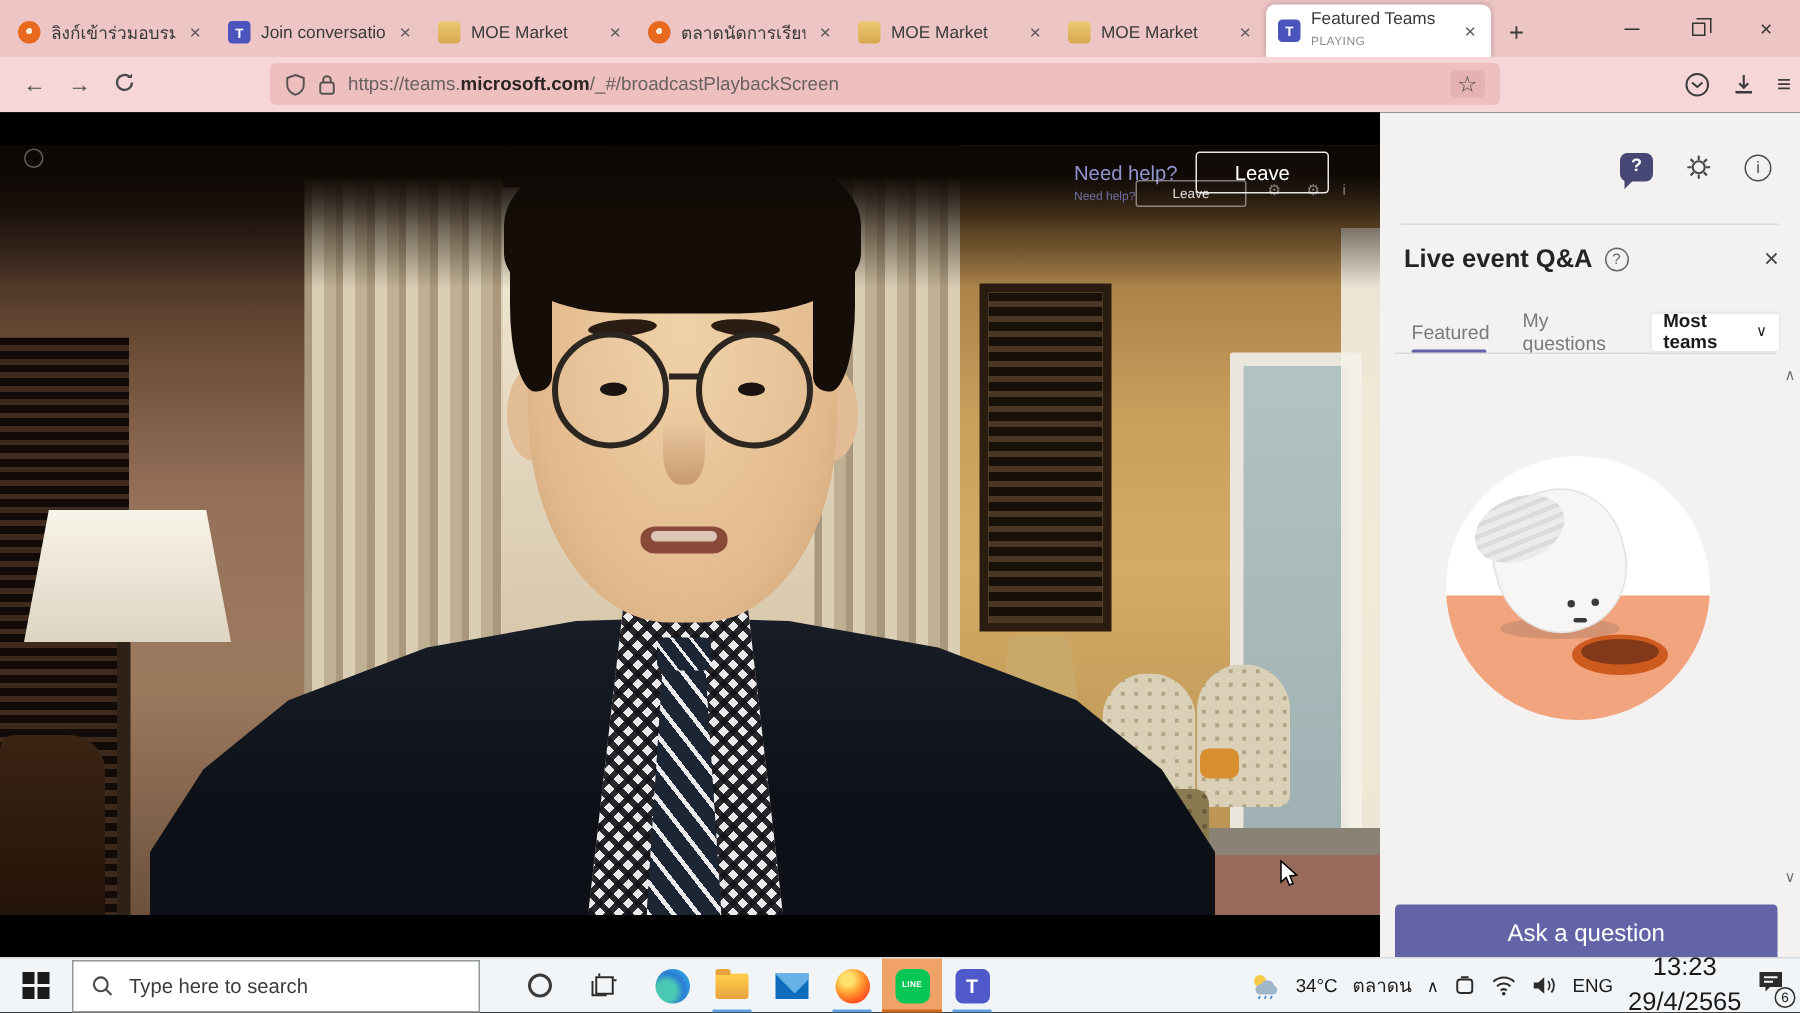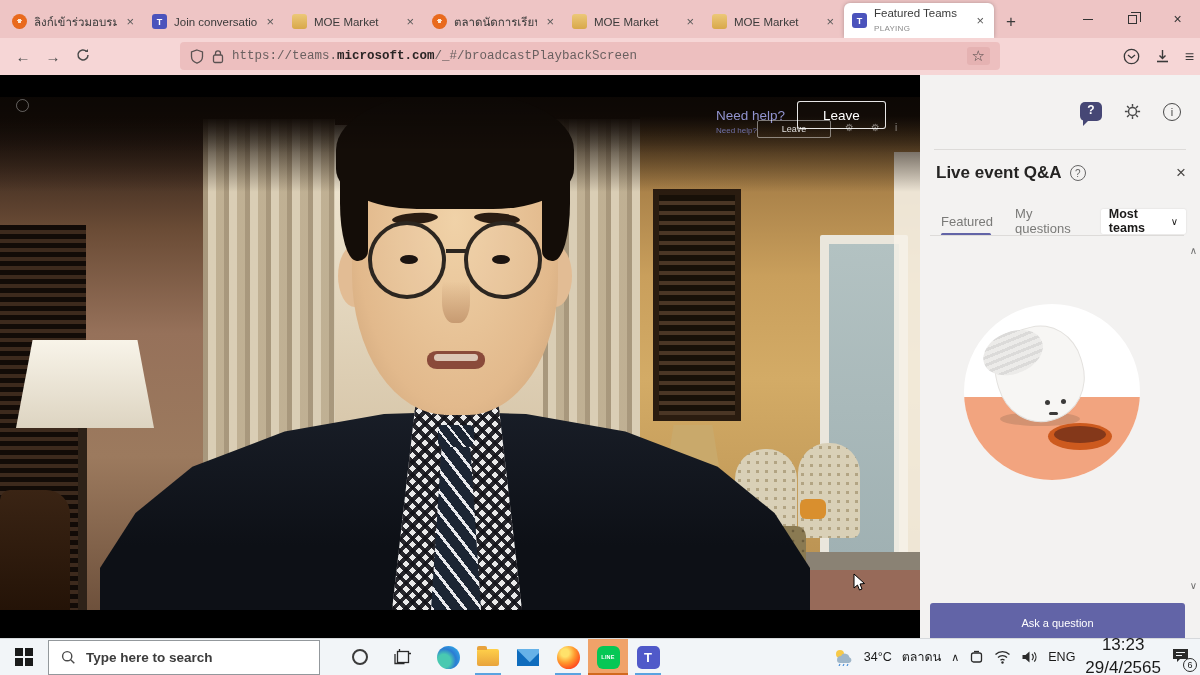--- a/index.html
+++ b/index.html
@@ -21,21 +21,21 @@
   .newtab { font-size:17px; color:#3a3a3a; padding:0 12px 6px; }
   .winctl { position:absolute; right:0; top:0; height:38px; display:flex; }
   .wbtn { width:45px; display:flex; align-items:center; justify-content:center; color:#333; font-size:14px; }
   .min-glyph { display:inline-block; width:10px; border-bottom:1.5px solid #333; }
   .restore-glyph { display:inline-block; width:9px; height:9px; border:1.3px solid #333; position:relative; }
   .restore-glyph::before { content:""; position:absolute; left:2px; top:-4px; width:9px; height:9px; border:1.3px solid #333; border-left:none; border-bottom:none; }
 
   .toolbar { height:37px; background:#f6d6d6; position:relative; display:flex; align-items:center; }
   .navbtn { width:30px; text-align:center; font-size:15px; color:#4a4a4a; }
   .urlbox { position:absolute; left:180px; width:820px; height:28px; top:4px; background:#edbfbf; border-radius:4px; display:flex; align-items:center; padding:0 10px; gap:8px; }
-  .urltext { font-size:12.5px; color:#6a6060; white-space:nowrap;font-family:Liberation Mono, monospace; }
+  .urltext { font-size:12.5px; color:#6a6060; white-space:nowrap; }
   .urltext b { color:#2a2424; font-weight:bold; }
   .star { margin-left:auto; font-size:15px; color:#4a4444; background:#e5b2b2; border-radius:3px; padding:0 5px; }
   .tb-icons { position:absolute; right:6px; display:flex; gap:14px; align-items:center; }
   .menu-glyph { font-size:16px; color:#3a3a3a; }
 
   
   .content { position:relative; height:563px; background:#000; }
 
   
   .video { position:absolute; left:0; top:0; width:920px; height:563px; background:#000; overflow:hidden; }
@@ -140,28 +140,28 @@
   .lid-in { position:absolute; left:6px; right:6px; top:3px; bottom:7px; background:#84381a; border-radius:50%; }
   .jar-shadow { position:absolute; left:36px; top:108px; width:80px; height:14px; background:rgba(120,90,70,.25); border-radius:50%; }
   .jar { position:absolute; left:32px; top:22px; width:88px; height:96px; background:#f7f6f4; border:1px solid #e3e1de;
     border-radius:46% 46% 48% 48%; transform:rotate(-16deg); }
   .jar-cap { position:absolute; left:-8px; top:-2px; width:62px; height:42px; background:#ecebe9; border-radius:50%;
     background-image:repeating-linear-gradient(180deg, rgba(0,0,0,.07) 0 3px, transparent 3px 7px); transform:rotate(-6deg); }
   .jar-eye { position:absolute; width:5px; height:5px; background:#3b3a39; border-radius:50%; }
   .jar-mouth { position:absolute; width:9px; height:3px; background:#3b3a39; border-radius:2px; }
   .empty-text { position:absolute; top:432px; left:0; right:0; text-align:center; font-size:17px; font-weight:600; color:#252423; }
   .ask-btn { position:absolute; left:10px; right:15px; top:528px; height:39px; background:#6264a7; border-radius:3px;
-    color:#fff; font-size:11px; display:flex; align-items:center; justify-content:center; }
+    color:#fff; font-size:16px; display:flex; align-items:center; justify-content:center; }
 
   
   .taskbar { height:37px; background:#f2f5f8; border-top:1px solid #d6d9dc; display:flex; align-items:center; position:relative; }
   .start { width:48px; height:100%; display:flex; align-items:center; justify-content:center; }
   .winlogo { display:grid; grid-template-columns:8px 8px; grid-template-rows:8px 8px; gap:1.5px; }
   .winlogo i { background:#1b1b1b; }
-  .searchbox { width:272px; height:35px; background:#fff; border:1px solid #93989c; display:flex; align-items:center; gap:10px; padding-left:12px;font-weight:bold; }
+  .searchbox { width:272px; height:35px; background:#fff; border:1px solid #93989c; display:flex; align-items:center; gap:10px; padding-left:12px; }
   .searchbox span { font-size:13.5px; color:#3c3c3c; }
   .cortana { margin-left:32px; width:16px; height:16px; border:2px solid #3b3b3b; border-radius:50%; }
   .taskview { margin-left:26px; }
   .apps { display:flex; align-items:center; margin-left:16px; height:100%; }
   .app { width:40px; height:100%; display:flex; align-items:center; justify-content:center; position:relative; }
   .app.open::after { content:""; position:absolute; left:7px; right:7px; bottom:0; height:2.5px; background:#5aa3e0; }
   .app.line-hl { background:#f0a269; }
   .app.line-hl::after { content:""; position:absolute; left:0; right:0; bottom:0; height:2.5px; background:#d2691e; }
   .edge-ic { width:23px; height:23px; border-radius:50%; background:radial-gradient(circle at 30% 65%, #49c9b1 0 30%, #2b7cd3 55%, #35c1f1 100%); }
   .folder-ic { width:22px; height:17px; background:linear-gradient(180deg,#ffd04a,#e8a33d); border-radius:2px; position:relative; }

